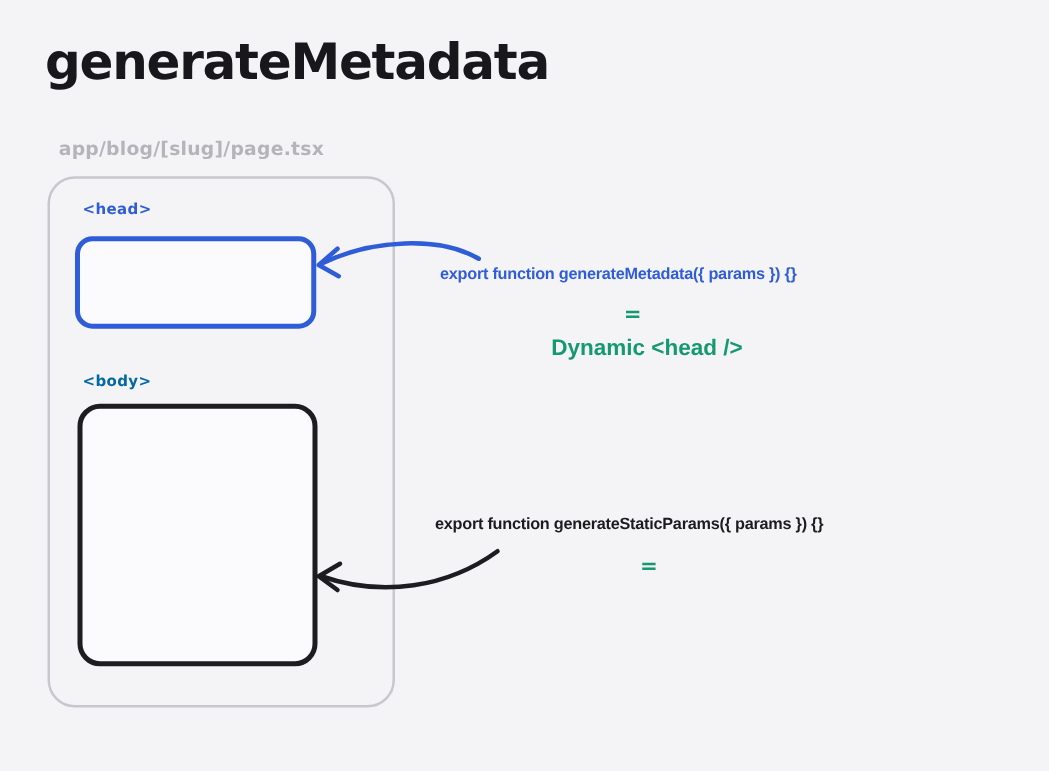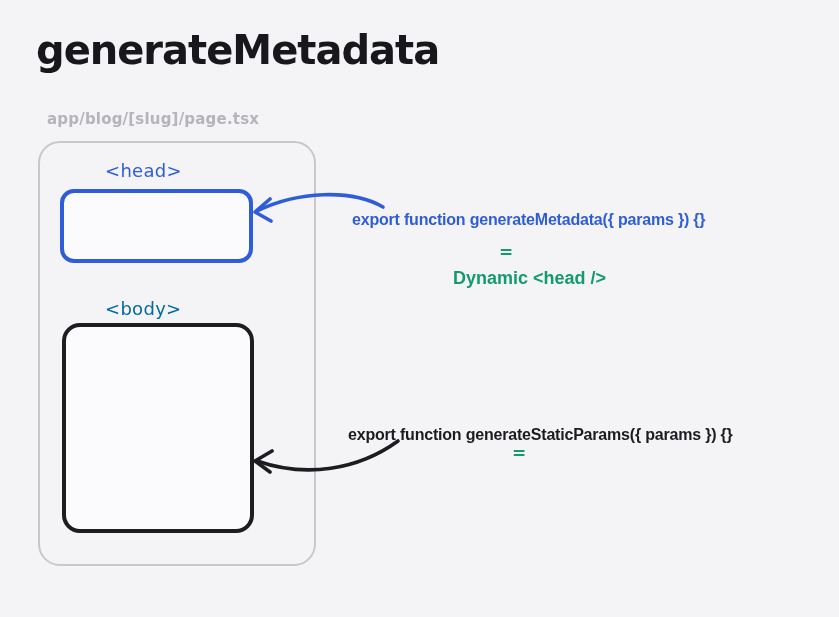--- a/index.html
+++ b/index.html
@@ -37,24 +37,23 @@
   .frame {
     left: 38px;
     top: 141px;
     width: 274px;
     height: 421px;
     border: 2px solid #c7c7cd;
     border-radius: 22px;
     background: transparent;
   }
   .tag-label {
-    font-size: 18px;
-    font-weight: 400;
+    font-size: 12px;
+    font-weight: 700;
     letter-spacing: 0.3px;
-    margin-left: 39px;
   }
   .head-tag {
     left: 66px;
     top: 160px;
     color: #2f5dd8;
   }
   .head-box {
     left: 60px;
     top: 189px;
     width: 185px;
@@ -72,44 +71,43 @@
     left: 62px;
     top: 323px;
     width: 184px;
     height: 202px;
     border: 4px solid #1c1c21;
     border-radius: 18px;
     background: #fbfbfd;
   }
 
   .code-line {
-    font-size: 16px;
+    font-size: 13px;
     font-weight: 700;
     letter-spacing: -0.2px;
     white-space: nowrap;
     font-family: "Liberation Sans", sans-serif;
   }
   .code-blue { left: 352px; top: 211px; color: #2f5dd8; }
-  .code-black { left: 348px; top: 426px; color: #1b1b20; }
+  .code-black { left: 348px; top: 411px; color: #1b1b20; }
 
   .equals {
     font-size: 17px;
     font-weight: 700;
     color: #149a6c;
   }
   .eq-head { left: 499px; top: 242px; }
   .eq-body { left: 512px; top: 443px; }
 
   .result {
     font-size: 18px;
     font-weight: 700;
     color: #149a6c;
     white-space: nowrap;
     font-family: "Liberation Sans", sans-serif;
-    margin-left: 12px;
   }
   .result-head { left: 441px; top: 268px; }
   .result-body { left: 456px; top: 470px; }
 
   .arrow-layer {
     left: 0;
     top: 0;
     width: 839px;
     height: 617px;
     pointer-events: none;

